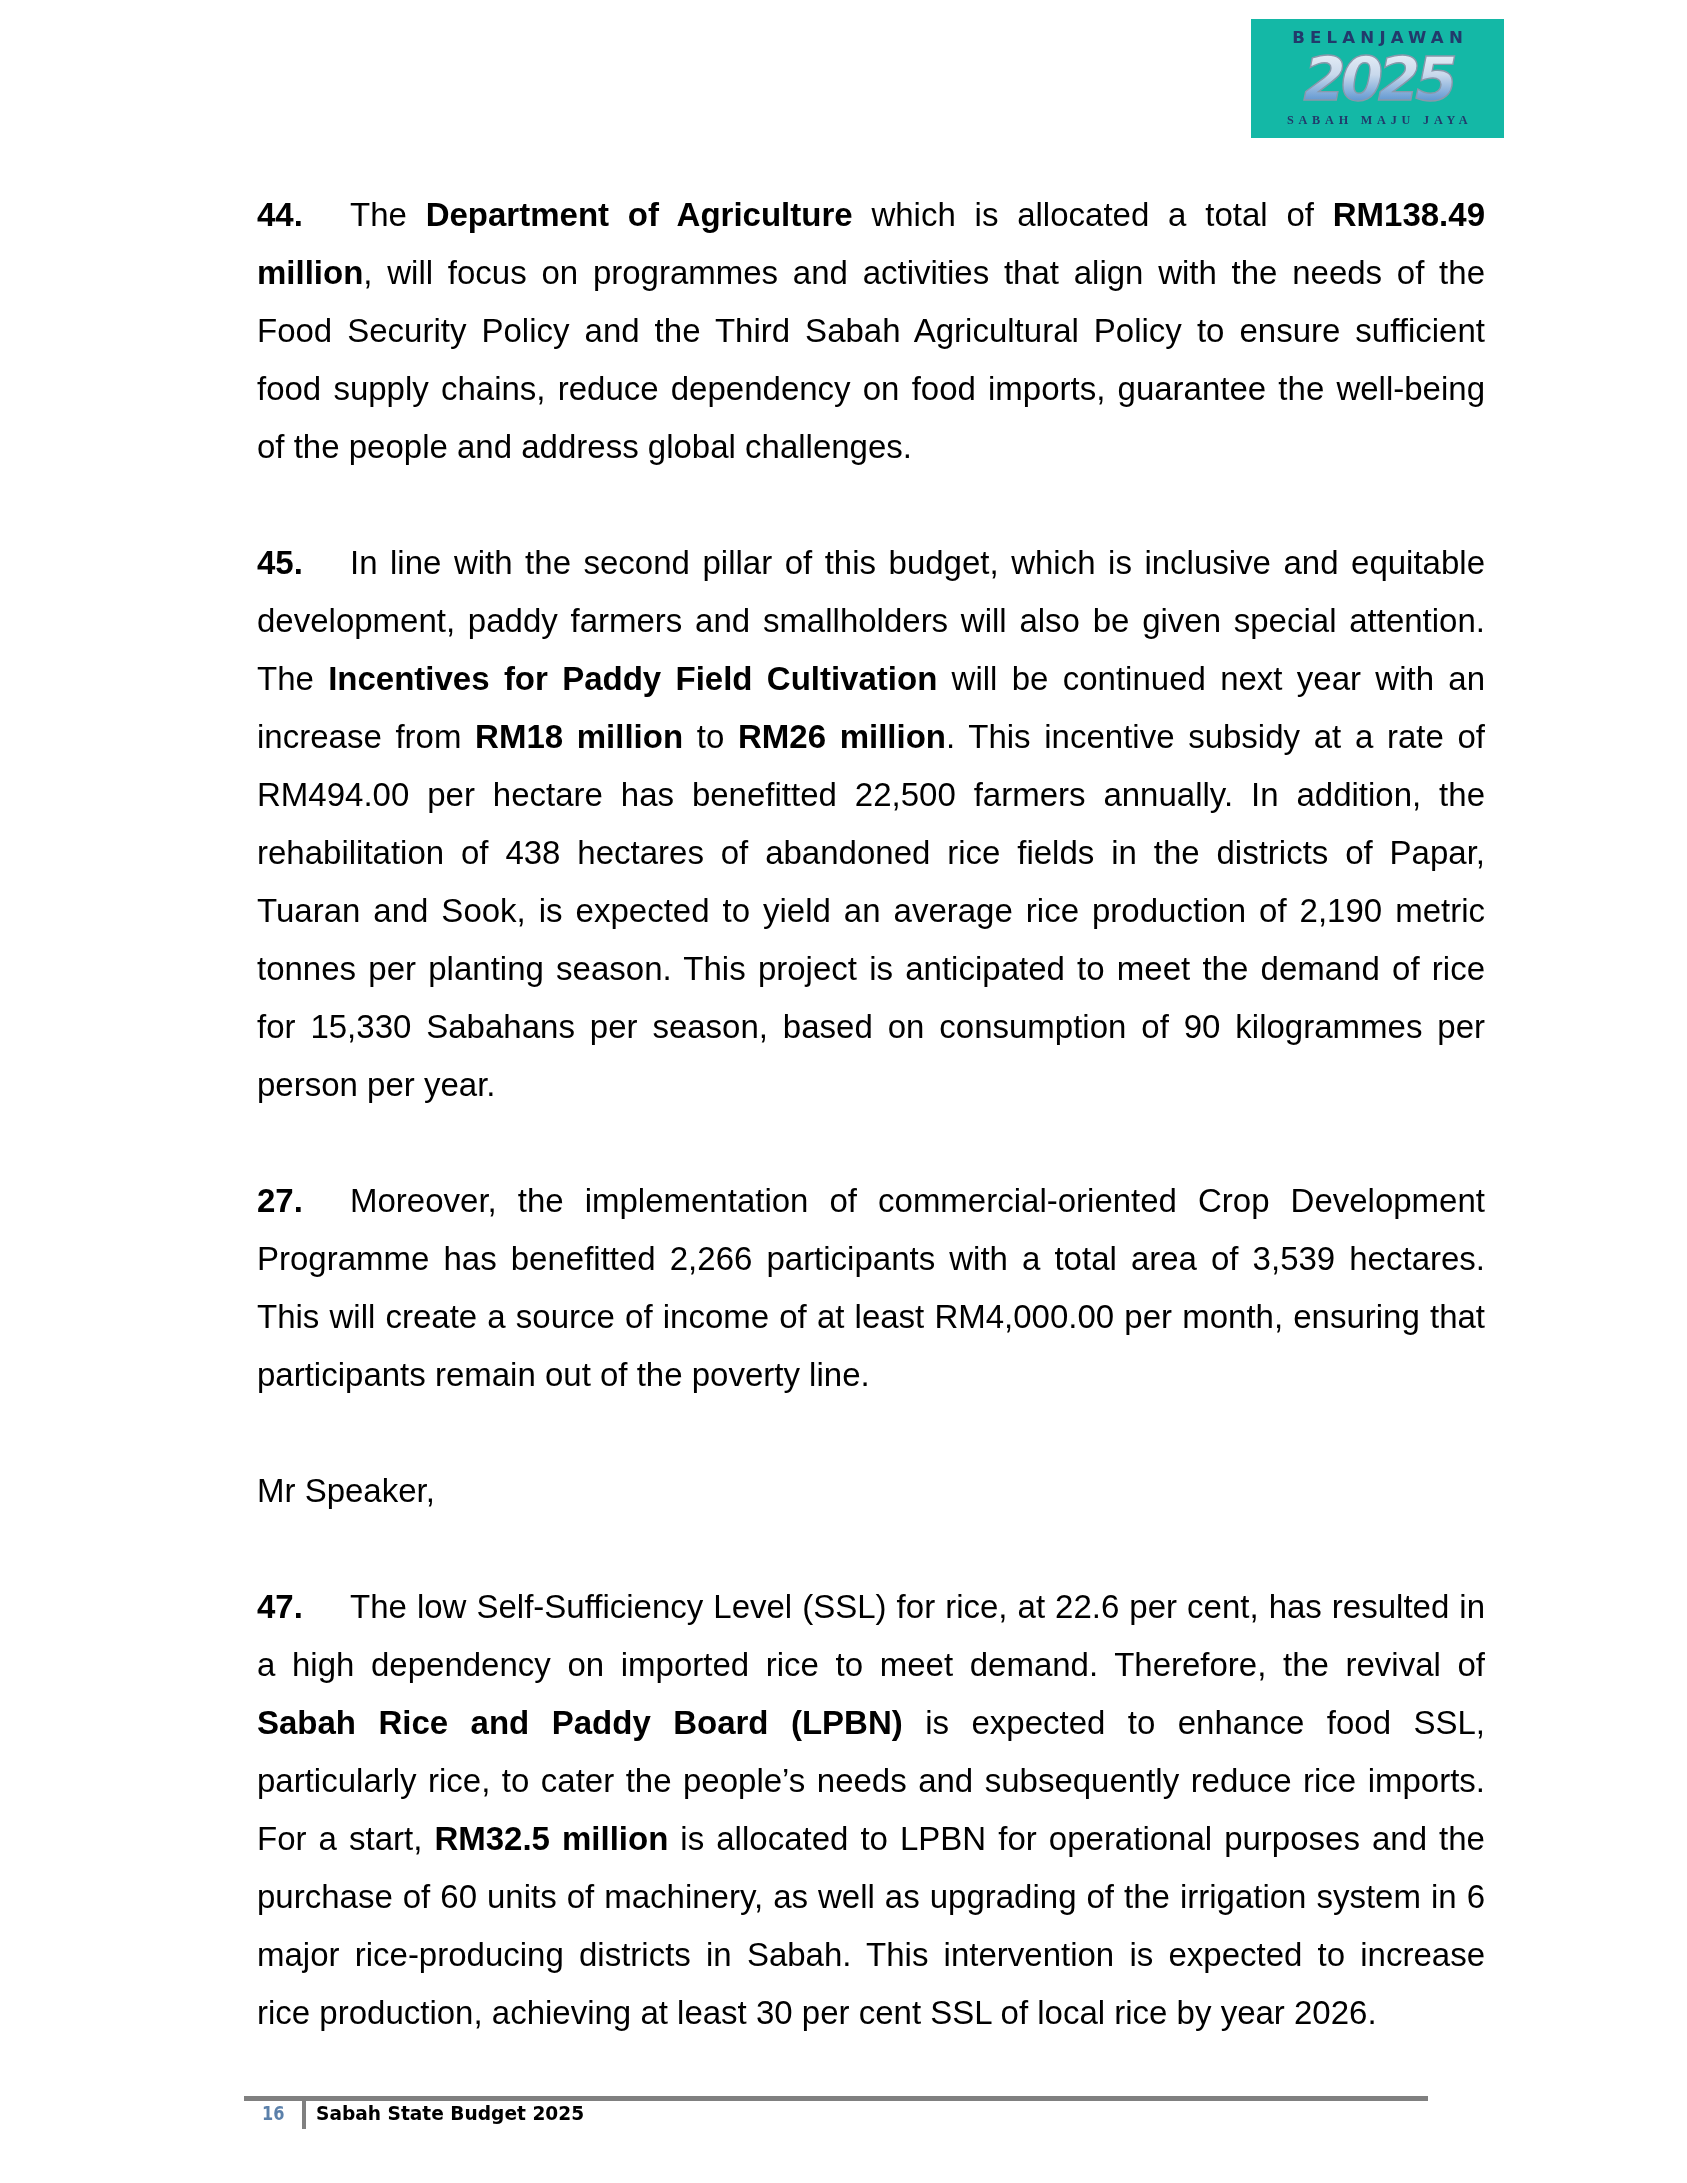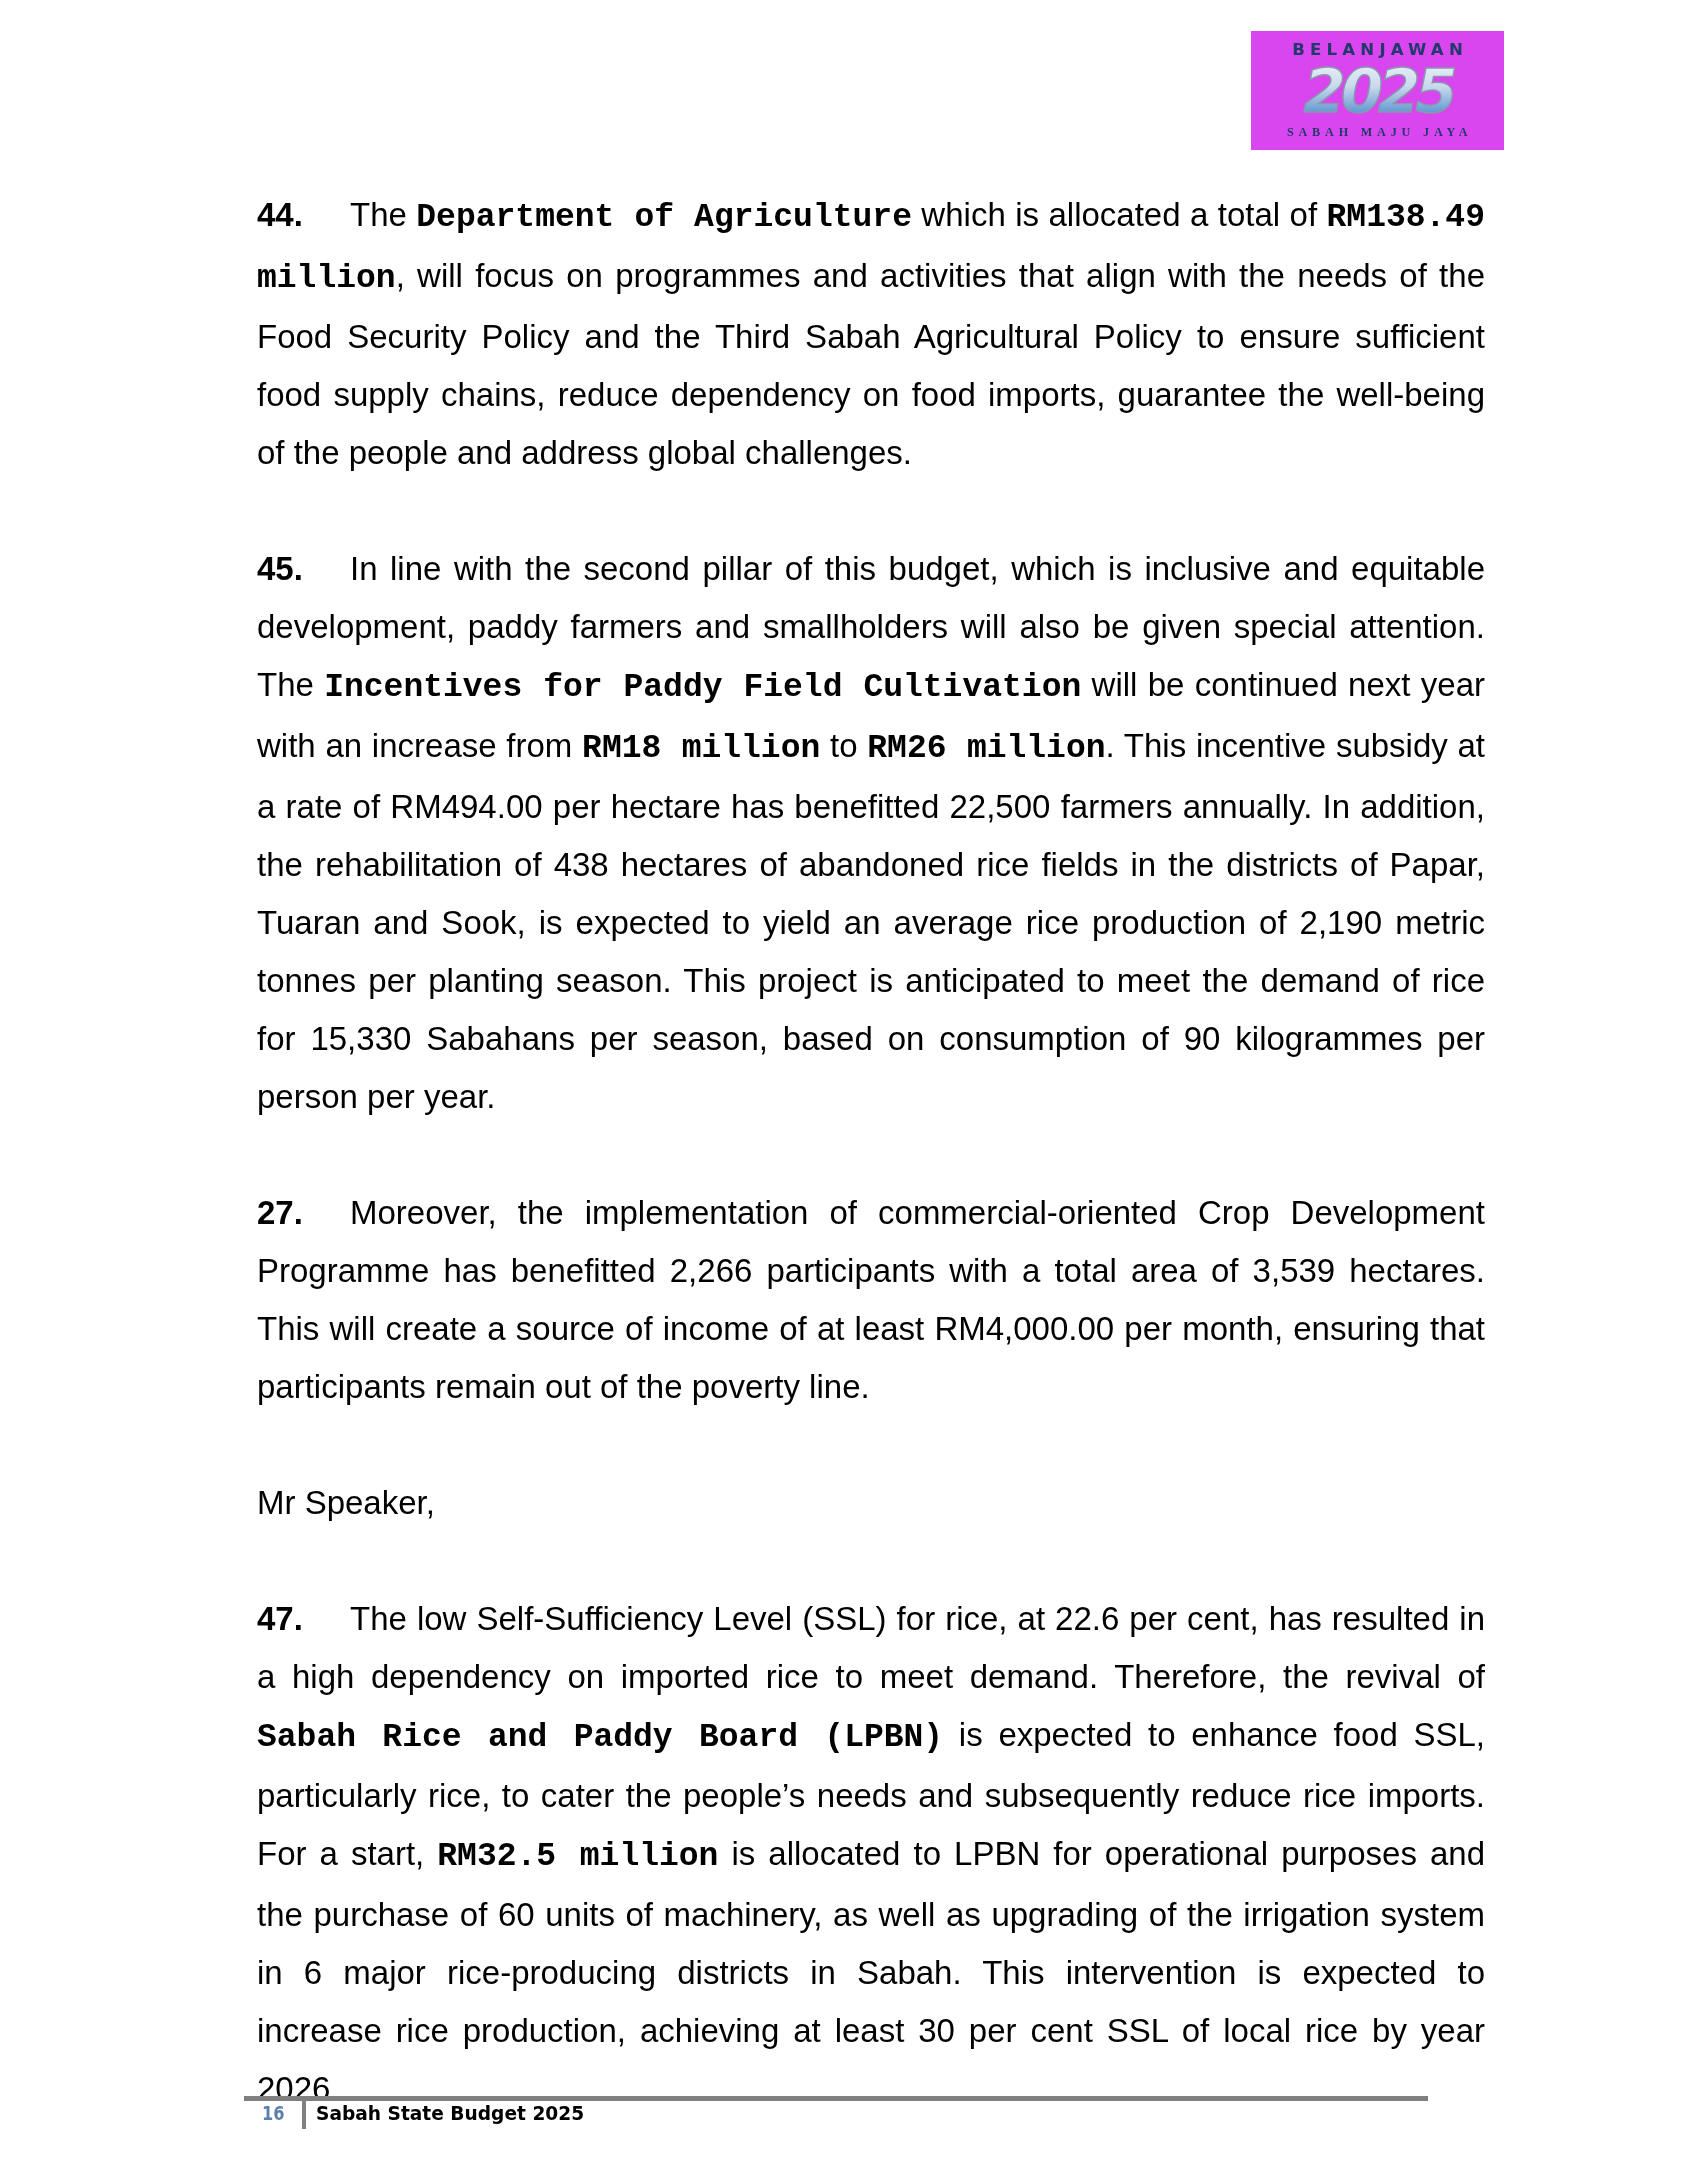--- a/index.html
+++ b/index.html
@@ -13,24 +13,24 @@
       position: relative;
       overflow: hidden;
       font-family: "Liberation Sans", sans-serif;
       color: #000000;
     }
 
     
     .logo {
       position: absolute;
       left: 1251px;
-      top: 31px;
+      top: 19px;
       width: 253px;
       height: 119px;
-      background: #d946ef;
+      background: #14b8a6;
     }
     .logo-top {
       position: absolute;
       left: 0;
       width: 100%;
       top: 8.7px;
       text-align: center;
       font-family: "DejaVu Sans", sans-serif;
       font-weight: bold;
       font-size: 16.6px;
@@ -75,21 +75,21 @@
     .para {
       margin: 0 0 58px 0;
       text-align: justify;
       text-align-last: left;
     }
     .para .num {
       display: inline-block;
       width: 93px;
       font-weight: bold;
     }
-    .para b { font-weight: bold; font-family: Liberation Mono, monospace; }
+    .para b { font-weight: bold; }
     .salutation {
       margin: 0 0 58px 0;
     }
 
     
     .footer-rule {
       position: absolute;
       left: 244px;
       top: 2096px;
       width: 1184px;

